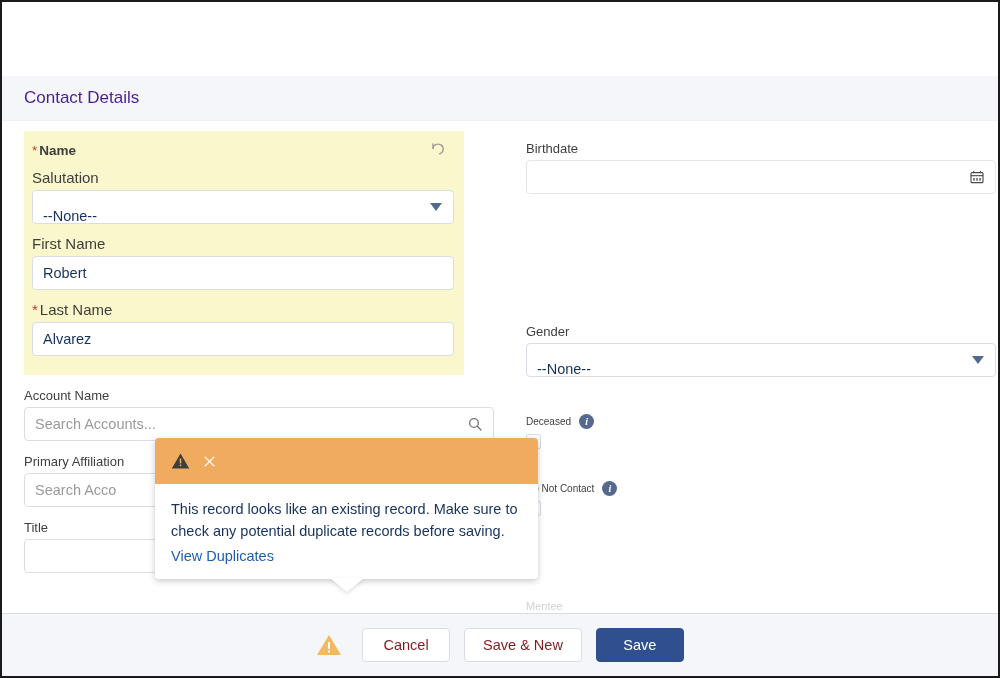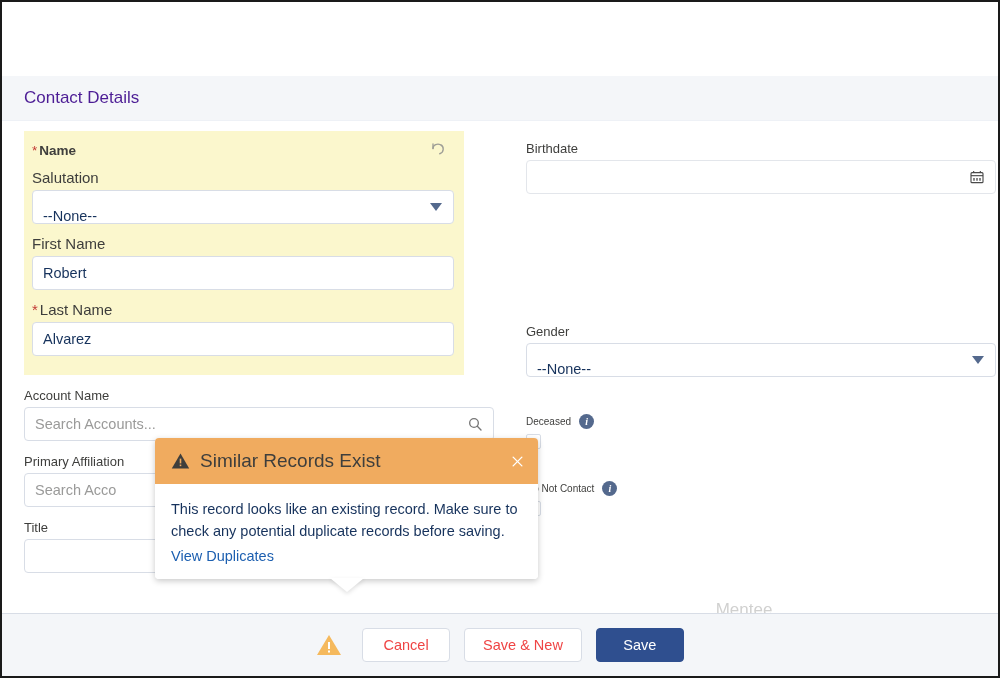--- a/index.html
+++ b/index.html
@@ -191,25 +191,24 @@
 
   
   .mentee-field {
     position: absolute;
     left: 524px;
     top: 598px;
     width: 436px;
     opacity: 0.35;
   }
   .mentee-label {
-    font-size: 17px;
+    font-size: 11px;
     color: #7a7a78;
     margin-bottom: 4px;
     display: block;
-    text-align: center;
   }
 
   
   .modal-footer {
     position: absolute;
     left: 0;
     top: 611px;
     width: 996px;
     height: 63px;
     background: #f4f6f9;
@@ -225,21 +224,21 @@
     min-width: 88px;
     padding: 0 18px;
     border-radius: 4px;
     font-size: 14.5px;
     display: flex;
     align-items: center;
     justify-content: center;
     cursor: pointer;
     border: 1px solid #d8dde6;
     background: #ffffff;
-    color: #ef4444;
+    color: #7f1d1d;
   }
   .btn.primary {
     background: #2f4f8f;
     border-color: #2f4f8f;
     color: #ffffff;
   }
   .warn-tri {
     width: 26px; height: 24px;
     margin-right: 6px;
     flex: 0 0 auto;
@@ -464,21 +463,20 @@
 
   <div class="popover">
     <div class="popover-header">
       <span class="pop-warn-icon">
         <svg viewBox="0 0 24 22" width="19" height="18">
           <path d="M12 1.5 L23 20.5 L1 20.5 Z" fill="#3e3e3c"></path>
           <rect x="11" y="8" width="2" height="6" fill="#f0ab5f"></rect>
           <rect x="11" y="15.5" width="2" height="2" fill="#f0ab5f"></rect>
         </svg>
       </span>
-      <span class="popover-title">Similar Records Exist</span>
       <span class="pop-close">
         <svg viewBox="0 0 24 24" width="15" height="15" fill="none" stroke="currentColor" stroke-width="2.2" stroke-linecap="round">
           <line x1="5" y1="5" x2="19" y2="19"></line>
             <line x1="19" y1="5" x2="5" y2="19"></line>
         </svg>
       </span>
     </div>
     <div class="popover-body">
       <p class="popover-text">This record looks like an existing record. Make sure to check any potential duplicate records before saving.</p>
       <a class="popover-link">View Duplicates</a>

